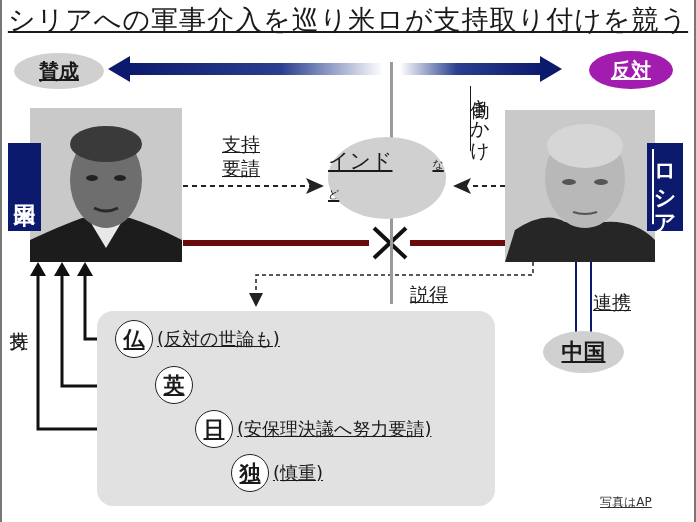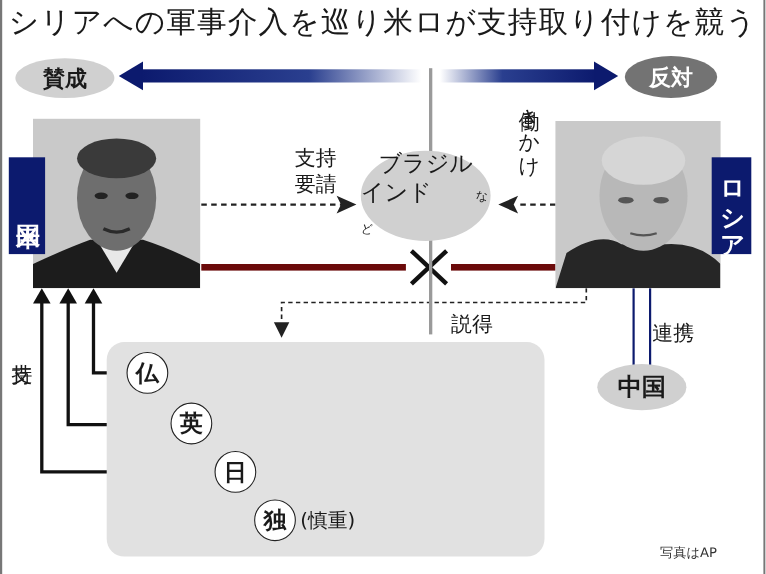--- a/index.html
+++ b/index.html
@@ -1,23 +1,23 @@
 <!DOCTYPE html>
 <html><head>
 <meta charset="utf-8">
 <style>
   * { box-sizing: border-box; margin: 0; padding: 0; }
   html, body { width: 696px; height: 522px; background: #ffffff; overflow: hidden; }
   body { font-family: "DejaVu Sans", "Liberation Sans", sans-serif; color: #1a1a1a; position: relative; }
   .frame { position: absolute; left: 0; top: 0; width: 696px; height: 522px; border-left: 2px solid #777; border-right: 2px solid #777; }
-  .abs { position: absolute; }
+  .abs { position: absolute; text-decoration: underline; }
   .title { left: 0; top: 2px; width: 696px; text-align: center; font-size: 27px; letter-spacing: 1px; color: #1a1a1a; }
   .pill { border-radius: 50%; font-weight: bold; font-size: 20px; display: flex; align-items: center; justify-content: center; }
   .pill-support { left: 14px; top: 53px; width: 90px; height: 36px; background: #d0d0d0; color: #1a1a1a; }
-  .pill-oppose { left: 568px; top: 51px; width: 84px; height: 38px; background: #737373; color: #fff; }
+  .pill-oppose { left: 589px; top: 51px; width: 84px; height: 38px; background: #a21caf; color: #fff; }
   .center-line { left: 390px; top: 62px; width: 3px; height: 242px; background: #9a9a9a; }
   .photo { background: #c9c9c9; overflow: hidden; }
   .photo-us { left: 30px; top: 108px; width: 152px; height: 154px; }
   .photo-ru { left: 505px; top: 110px; width: 150px; height: 152px; }
   .country-tag { background: #0c1a6e; color: #fff; font-weight: bold; font-size: 22px; writing-mode: vertical-rl; text-orientation: upright; display: flex; align-items: center; justify-content: center; }
   .tag-us { left: 8px; top: 143px; width: 33px; height: 88px; }
   .tag-ru { left: 647px; top: 143px; width: 36px; height: 88px; }
   .vtext { writing-mode: vertical-rl; text-orientation: upright; font-size: 19px; }
   .label { font-size: 19px; }
   .ellipse { background: #d0d0d0; border-radius: 50%; display: flex; flex-direction: column; align-items: center; justify-content: center; }
@@ -129,49 +129,50 @@
     <path d="M0 152 L10 120 Q40 100 60 112 L100 112 Q130 110 150 130 L150 152 Z" fill="#262626"></path>
     <ellipse cx="80" cy="68" rx="40" ry="50" fill="#b8b8b8"></ellipse>
     <ellipse cx="80" cy="36" rx="38" ry="22" fill="#d6d6d6"></ellipse>
     <ellipse cx="64" cy="72" rx="7" ry="3" fill="#555"></ellipse>
     <ellipse cx="96" cy="72" rx="7" ry="3" fill="#555"></ellipse>
     <path d="M68 102 Q80 106 92 102" stroke="#555" stroke-width="2" fill="none"></path>
   </svg>
 </div>
 <div class="abs country-tag tag-ru">ロシア</div>
 
-<div class="abs label" style="left:222px;top:132px;line-height:24px;text-align:center;margin-left:46px;">
+<div class="abs label" style="left:222px;top:132px;line-height:24px;text-align:center;">
   <div>支持</div>
   <div>要請</div>
 </div>
 
 <div class="abs vtext" style="left:470px;top:86px;line-height:22px;">働きかけ</div>
 
 <div class="abs ellipse ell-brazil">
-  <div>ブラジル</div>
   <div><span>インド</span><span class="small">など</span></div>
 </div>
 
 <div class="abs label" style="left:410px;top:282px;">説得</div>
 
 <div class="abs label" style="left:593px;top:290px;">連携</div>
 
 <div class="abs ellipse ell-china">中国</div>
 
 <div class="abs vtext" style="left:9px;top:316px;line-height:22px;">支持</div>
 
 <div class="abs grey-box"></div>
 
 <div class="abs ally" style="left:115px;top:320px;">
   <div class="circ">仏</div>
+  <span>(反対の世論も)</span>
 </div>
 <div class="abs ally" style="left:155px;top:366px;">
   <div class="circ">英</div>
 </div>
 <div class="abs ally" style="left:195px;top:410px;">
   <div class="circ">日</div>
+  <span>(安保理決議へ努力要請)</span>
 </div>
 <div class="abs ally" style="left:231px;top:454px;">
   <div class="circ">独</div>
   <span>(慎重)</span>
 </div>
 
 <div class="abs credit">写真はAP</div>
 
 </body></html>

